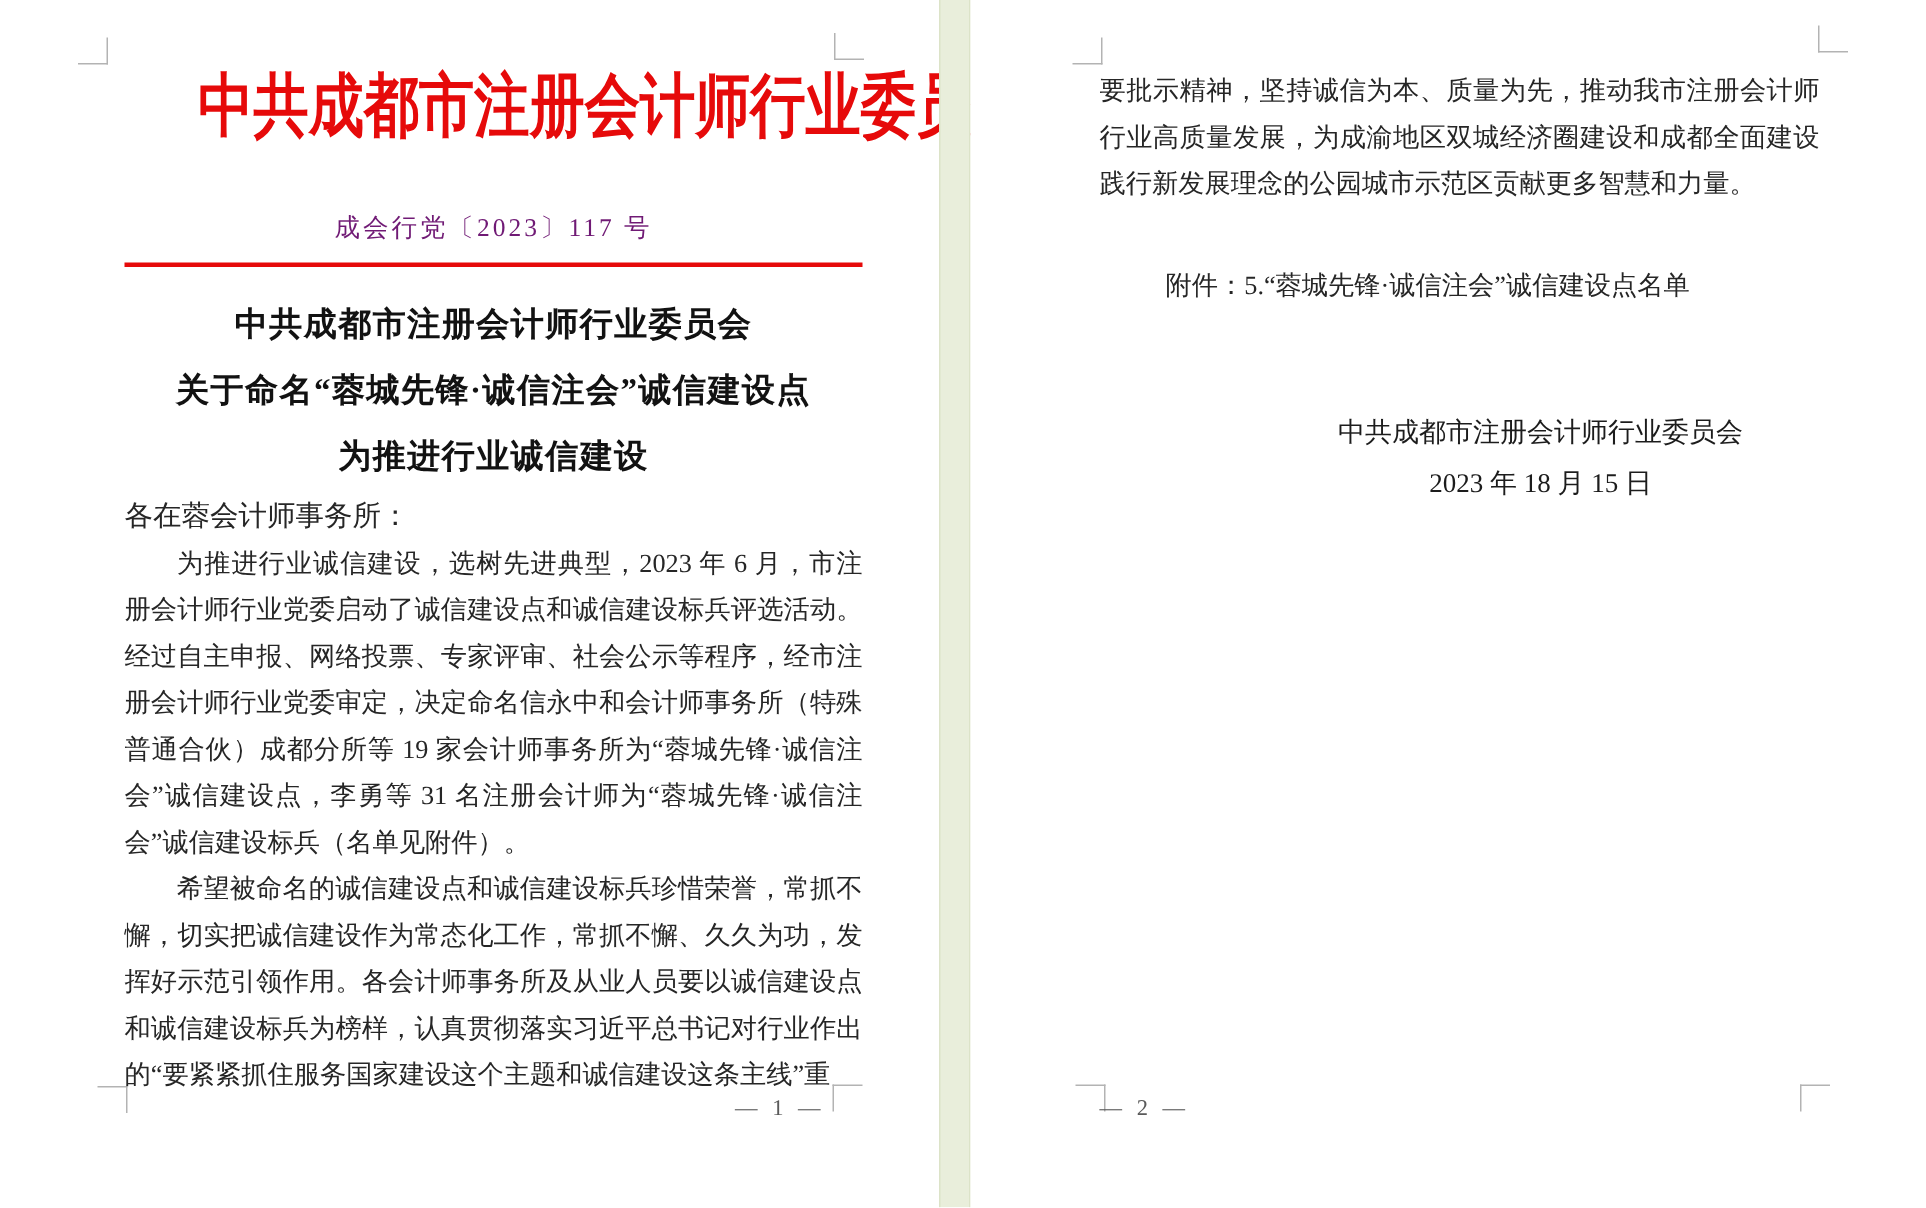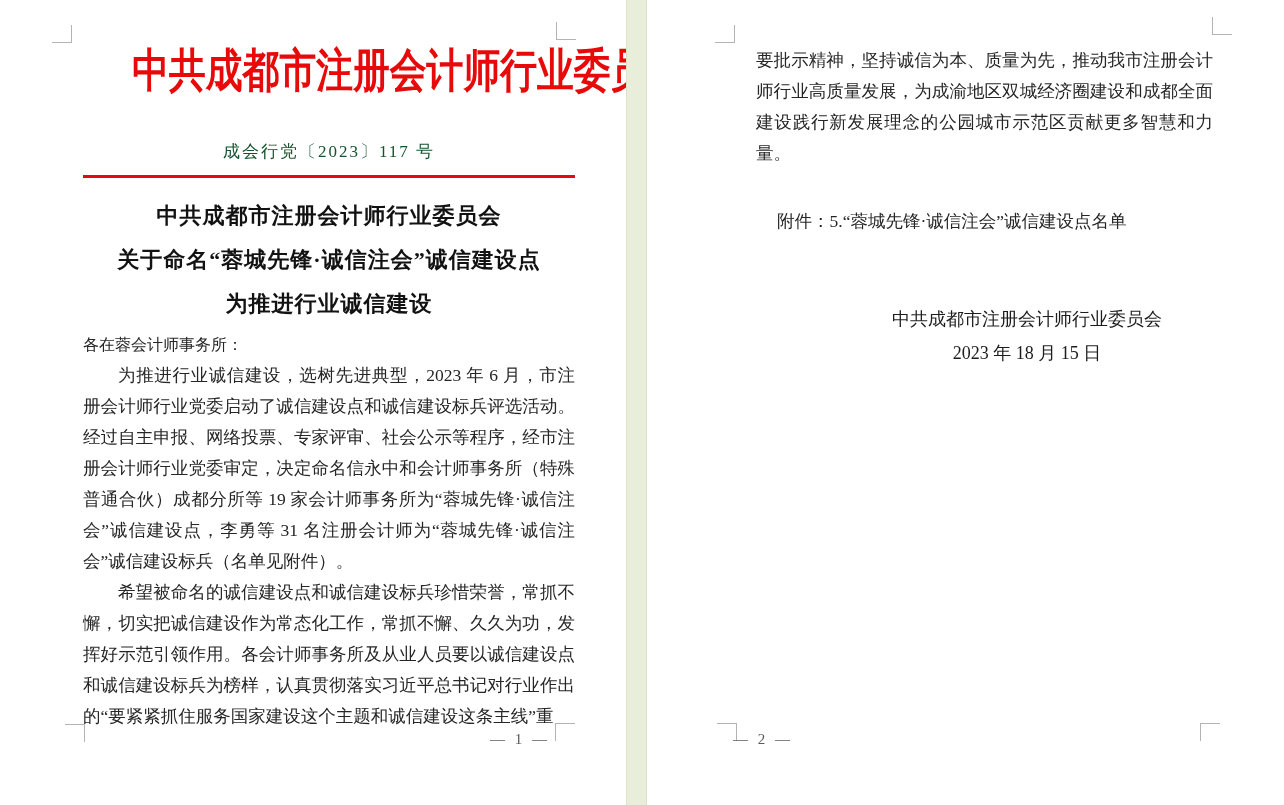--- a/index.html
+++ b/index.html
@@ -51,49 +51,49 @@
     text-align:center;
     white-space:nowrap;
     transform:scaleX(0.80);
     transform-origin:center;
   }
   .doc-number {
     margin-top:38px;
     font-size:17px;
     line-height:24px;
     text-align:center;
-    color:#14532d;
+    color:#701a75;
     letter-spacing:2px;
   }
   .red-rule {
     margin-top:11px;
     height:3px;
     background:var(--red,#e60a0a);
   }
   .doc-title {
     margin-top:16px;
     font-size:22px;
     font-weight:bold;
     line-height:44px;
     text-align:center;
     color:#121212;
     letter-spacing:1px;
   }
   .salutation {
-    font-size:16px;
+    font-size:19px;
     line-height:31px;
     margin-top:3px;
   }
   .para {
     font-size:17.5px;
     line-height:31px;
     text-align:justify;
     text-indent:2em;
   }
-  .para.no-indent { text-indent:0;margin-left:23px; }
+  .para.no-indent { text-indent:0; }
 
   .p2-content .para:first-child { margin-top:45px; }
 
   .attachments { margin-top:37px; font-size:17.5px; line-height:31px; }
   .att-line-1 { padding-left:44px; }
   .att-line-2 { padding-left:81px; }
 
   .signature {
     margin-top:65px;
     width:fit-content;

